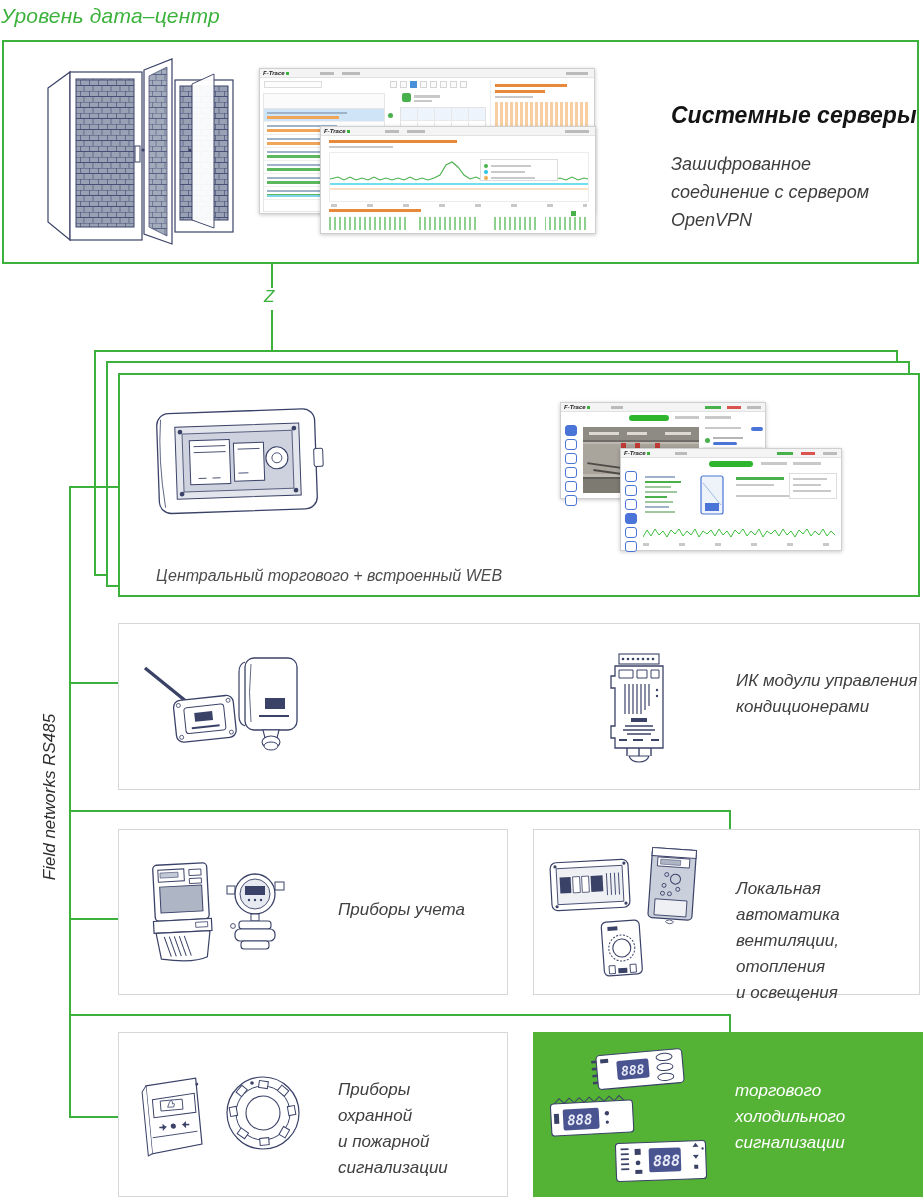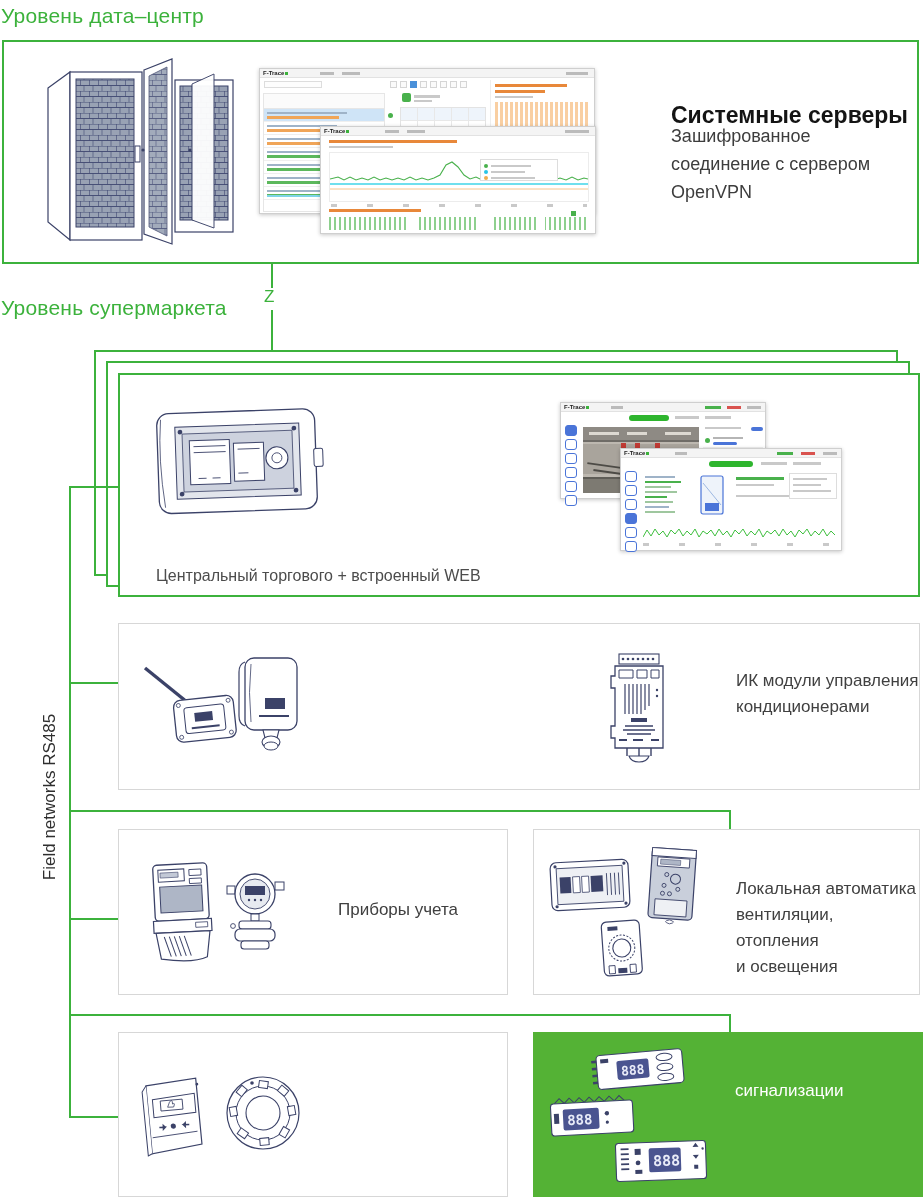--- a/index.html
+++ b/index.html
@@ -1,18 +1,18 @@
 <!DOCTYPE html>
 <html><head>
 <meta charset="utf-8">
 <style>
   html,body{margin:0;padding:0;background:#fff;}
   *{box-sizing:border-box;}
   #stage{position:relative;width:923px;height:1200px;background:#fff;overflow:hidden;
-         font-family:"Liberation Sans","DejaVu Sans",sans-serif;color:#222;}
+         font-family:"Liberation Sans","DejaVu Sans",sans-serif;color:#222;font-style:italic;}
 
   .abs{position:absolute;}
   .lvl-heading{position:absolute;font-size:21px;color:#3cb23c;letter-spacing:.2px;}
   .gline{position:absolute;background:#3cb23c;}
   .zbreak{position:absolute;color:#3cb23c;font-size:17px;font-weight:400;}
 
   .frame-green{position:absolute;background:#fff;border:2px solid #3cb23c;}
   .frame-gray{position:absolute;background:#fff;border:1.5px solid #d7d7d7;}
   .frame-fill{position:absolute;background:#54b235;}
 
@@ -99,21 +99,20 @@
 
   .disp{fill:#4a5490;}
   .seg{font-family:"DejaVu Sans Mono","Liberation Mono",monospace;font-weight:bold;fill:#e8ebf8;}
 </style>
 </head>
 <body>
 
 <div id="stage">
 
   <div class="lvl-heading" style="left:1px;top:4px;">Уровень дата–центр</div>
-  <div class="lvl-heading" style="left:1px;top:296px;">Уровень супермаркета</div>
 
   <div class="frame-green" style="left:2px;top:40px;width:917px;height:224px;">
 
     <svg class="abs" style="left:38px;top:16px;" width="198" height="194" viewBox="0 0 198 194">
       <defs>
         <pattern id="rackgrid" width="9" height="11" patternUnits="userSpaceOnUse">
           <rect width="9" height="11" fill="#99a2b4"></rect>
           <path d="M0 0H9M0 5.5H9" stroke="#3e4670" stroke-width="0.9"></path>
           <path d="M2.5 0V5.5M6 5.5V11" stroke="#3e4670" stroke-width="0.6"></path>
         </pattern>
@@ -280,21 +279,21 @@
       <span class="dash orange" style="left:8px;top:82px;width:92px;height:3px;"></span>
       <span class="dash green" style="left:250px;top:84px;width:5px;height:5px;"></span>
       <div class="barcode" style="left:8px;top:90px;width:260px;height:13px;">
         <span class="bc-gap" style="left:78px;width:9px;"></span>
         <span class="bc-gap" style="left:148px;width:14px;"></span>
         <span class="bc-gap" style="left:210px;width:6px;"></span>
       </div>
     </div>
 
     <div class="box-title" style="left:667px;top:60px;">Системные серверы</div>
-    <div class="desc" style="left:667px;top:80px;">
+    <div class="desc" style="left:667px;top:108px;">
       <div>Зашифрованное</div>
       <div>соединение с сервером</div>
       <div>OpenVPN</div>
     </div>
   </div>
 
   <div class="gline" style="left:271px;top:264px;width:2px;height:24px;"></div>
   <div class="zbreak" style="left:264px;top:287px;">Z</div>
   <div class="gline" style="left:271px;top:310px;width:2px;height:63px;"></div>
 
@@ -625,20 +624,26 @@
         <rect x="58" y="14" width="9" height="7" transform="rotate(40 62 17)"></rect>
         <rect x="67" y="34" width="9" height="7" transform="rotate(80 71 37)"></rect>
         <rect x="60" y="56" width="9" height="7" transform="rotate(120 64 59)"></rect>
         <rect x="40" y="66" width="9" height="7" transform="rotate(175 44 69)"></rect>
         <rect x="18" y="58" width="9" height="7" transform="rotate(215 22 61)"></rect>
         <rect x="8" y="36" width="9" height="7" transform="rotate(260 12 39)"></rect>
         <rect x="16" y="15" width="9" height="7" transform="rotate(310 20 18)"></rect>
       </g>
       <circle cx="31" cy="10" r="1.8" fill="#3b4268"></circle>
     </svg>
+    <div class="node-text" style="left:219px;top:44px;">
+      <div>Приборы</div>
+      <div>охранной</div>
+      <div>и пожарной</div>
+      <div>сигнализации</div>
+    </div>
   </div>
 
   <div class="frame-fill" style="left:533px;top:1032px;width:390px;height:165px;">
     <svg class="abs" style="left:58px;top:12px;" width="100" height="50" viewBox="0 0 100 50">
       <g transform="rotate(-5 50 25)">
         <rect x="6" y="8" width="86" height="34" rx="4" fill="#fff" stroke="#3b4268" stroke-width="1.1"></rect>
         <path d="M6 14 h-5 M6 21 h-5 M6 28 h-5 M6 35 h-5" stroke="#3b4268" stroke-width="2.6"></path>
         <rect x="26" y="15" width="32" height="19" rx="2" class="disp"></rect>
         <text x="30" y="30" class="seg" font-size="13">888</text>
         <ellipse cx="74" cy="15" rx="8" ry="3.6" fill="#fff" stroke="#3b4268" stroke-width="1"></ellipse>
@@ -667,17 +672,18 @@
         <rect x="22" y="31" width="7" height="4" fill="#3b4268"></rect>
         <rect x="36" y="10" width="32" height="24" rx="2" class="disp"></rect>
         <text x="40" y="28" class="seg" font-size="15">888</text>
         <path d="M80 10 l3 -4 3 4 z" fill="#3b4268"></path>
         <path d="M80 18 l3 4 3 -4 z" fill="#3b4268"></path>
         <rect x="81" y="28" width="4" height="4" fill="#3b4268"></rect>
         <circle cx="90" cy="12" r="1.2" fill="#3b4268"></circle>
       </g>
     </svg>
     <div class="node-text white" style="left:202px;top:46px;">
+      <div>торгового холодильного</div>
       <div>сигнализации</div>
     </div>
   </div>
 
 </div>
 
 </body></html>

